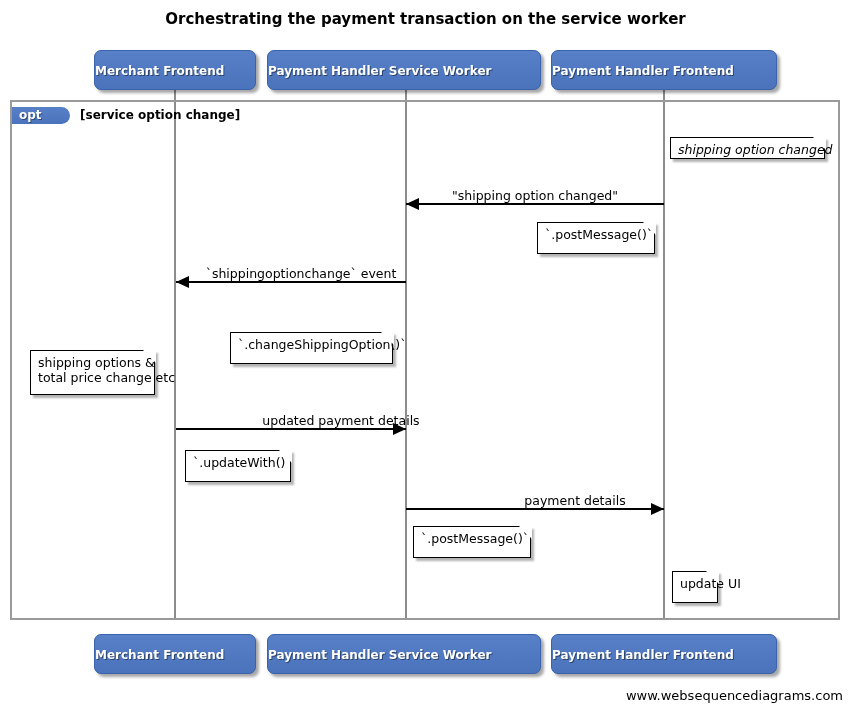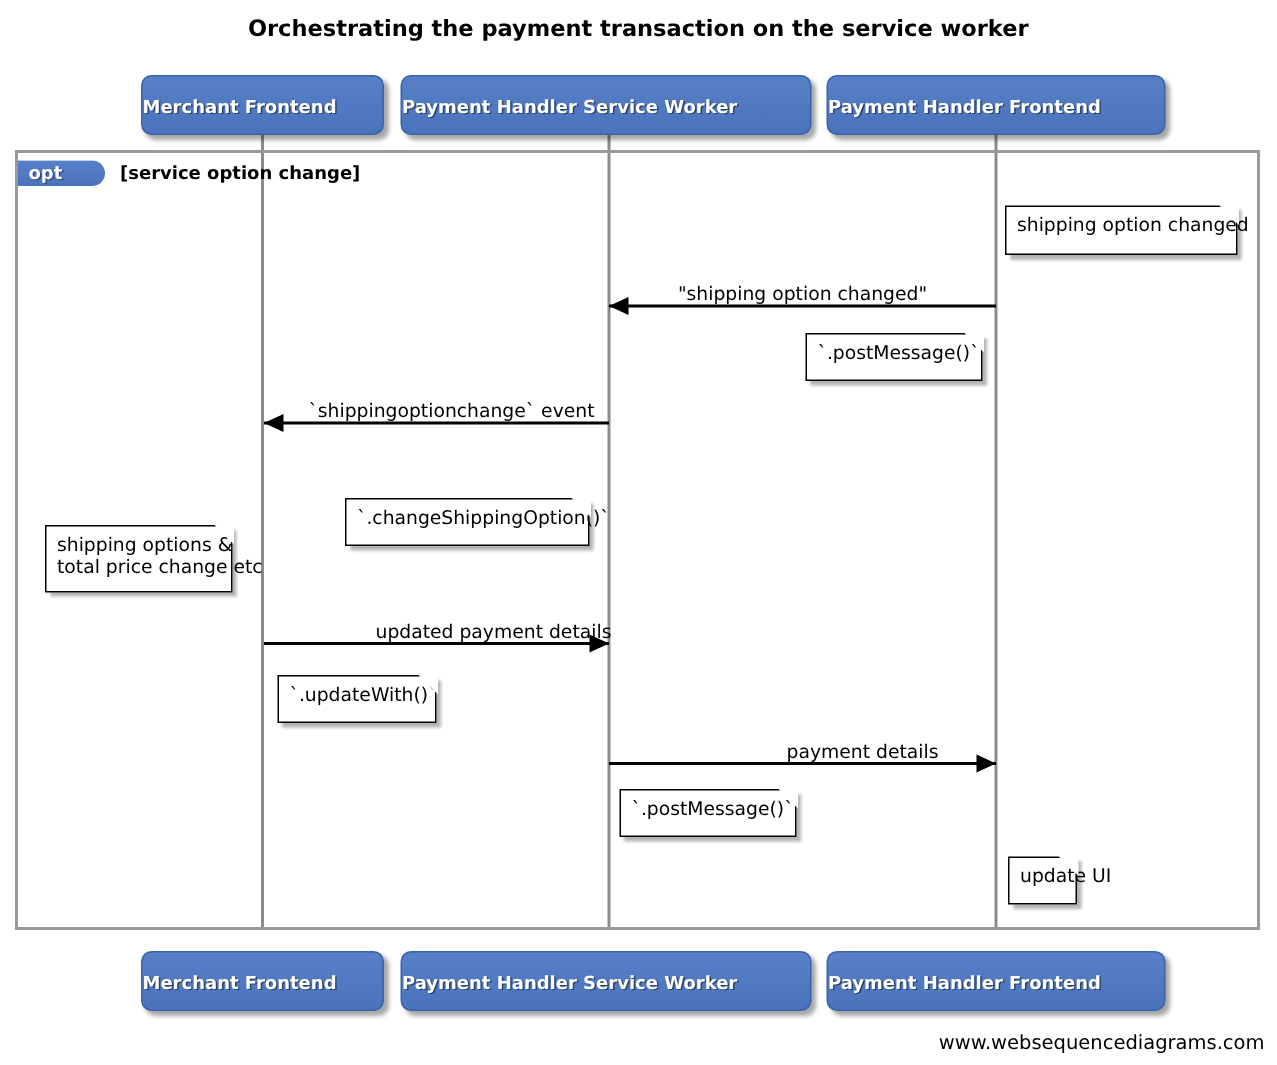--- a/index.html
+++ b/index.html
@@ -157,38 +157,38 @@
   <div class="lifeline" style="left:663px; top:90px; height:530px;"></div>
 
   <div class="frag-frame" style="left:10px; top:100px; width:830px; height:520px;"></div>
   <div class="frag-tag" style="left:12px; top:107px; width:58px;">opt</div>
   <div class="frag-guard" style="left:80px; top:108px;">[service option change]</div>
 
   <div class="participant" style="left:94px; top:50px; width:162px;">Merchant Frontend</div>
   <div class="participant" style="left:267px; top:50px; width:274px;">Payment Handler Service Worker</div>
   <div class="participant" style="left:551px; top:50px; width:226px;">Payment Handler Frontend</div>
 
-  <div class="note" style="left:670px; top:137px; width:155px; height:33px;">shipping option changed<div class="dogear-cut"></div></div>
+  <div class="note" style="left:670px; top:137px; width:155px; height:22px;font-style:italic;">shipping option changed<div class="dogear-cut"></div></div>
 
   <div class="msg-label" style="left:406px; top:188px; width:258px;">"shipping option changed"</div>
   <div class="msg-line" style="left:406px; top:203px; width:258px;"></div>
   <div class="arrowhead left" style="left:406px; top:198px;"></div>
 
   <div class="note" style="left:537px; top:222px; width:118px; height:32px;">`.postMessage()`<div class="dogear-cut"></div></div>
 
   <div class="msg-label" style="left:176px; top:266px; width:250px;">`shippingoptionchange` event</div>
   <div class="msg-line" style="left:176px; top:281px; width:230px;"></div>
   <div class="arrowhead left" style="left:176px; top:276px;"></div>
 
   <div class="note" style="left:230px; top:300px; width:163px; height:32px;margin-top:32px;">`.changeShippingOption()`<div class="dogear-cut"></div></div>
 
   <div class="note" style="left:30px; top:350px; width:125px; height:45px;">shipping options &amp;
 total price change etc<div class="dogear-cut"></div></div>
 
-  <div class="msg-label" style="left:176px; top:413px; width:230px;padding-left:38px;">updated payment details</div>
+  <div class="msg-label" style="left:188px; top:413px; width:230px;padding-left:38px;">updated payment details</div>
   <div class="msg-line" style="left:176px; top:428px; width:230px;"></div>
   <div class="arrowhead right" style="left:393px; top:423px;"></div>
 
   <div class="note" style="left:185px; top:450px; width:106px; height:32px;">`.updateWith()`<div class="dogear-cut"></div></div>
 
   <div class="msg-label" style="left:406px; top:493px; width:258px;margin-left:40px;">payment details</div>
   <div class="msg-line" style="left:406px; top:508px; width:258px;"></div>
   <div class="arrowhead right" style="left:651px; top:503px;"></div>
 
   <div class="note" style="left:413px; top:526px; width:118px; height:32px;">`.postMessage()`<div class="dogear-cut"></div></div>

